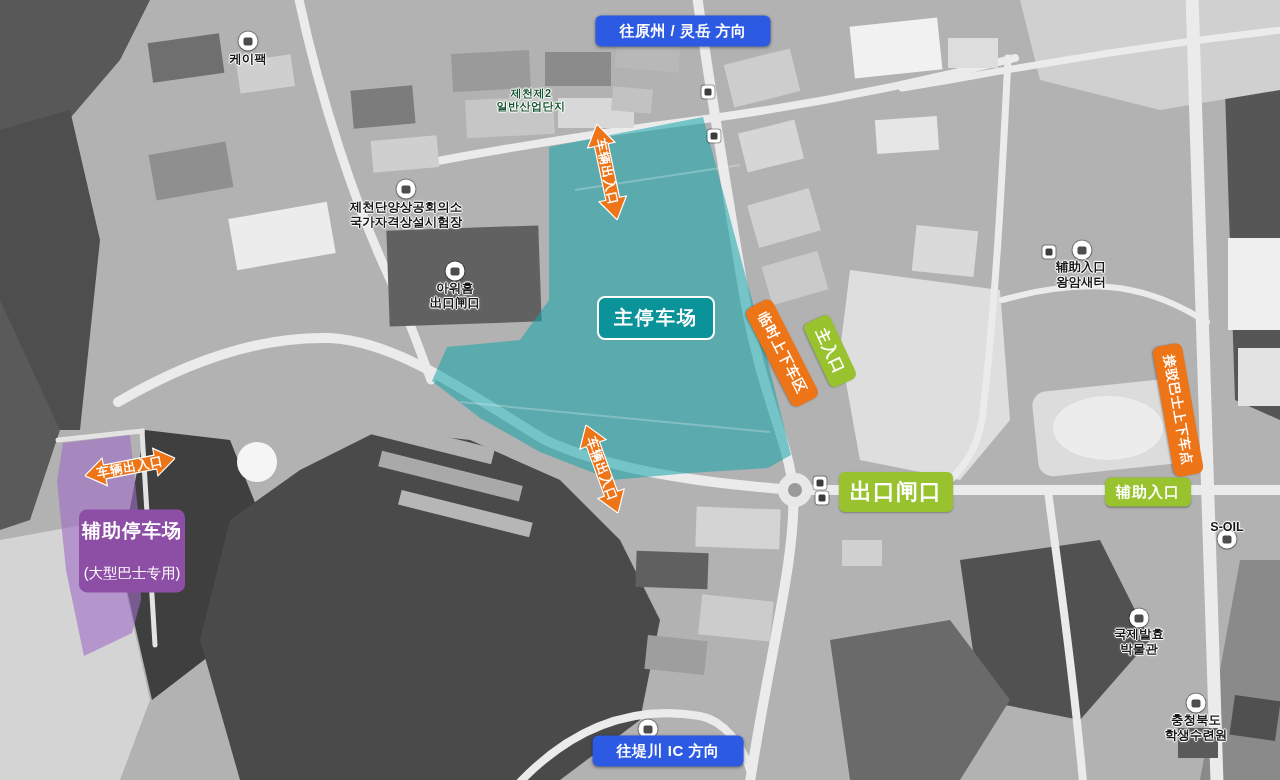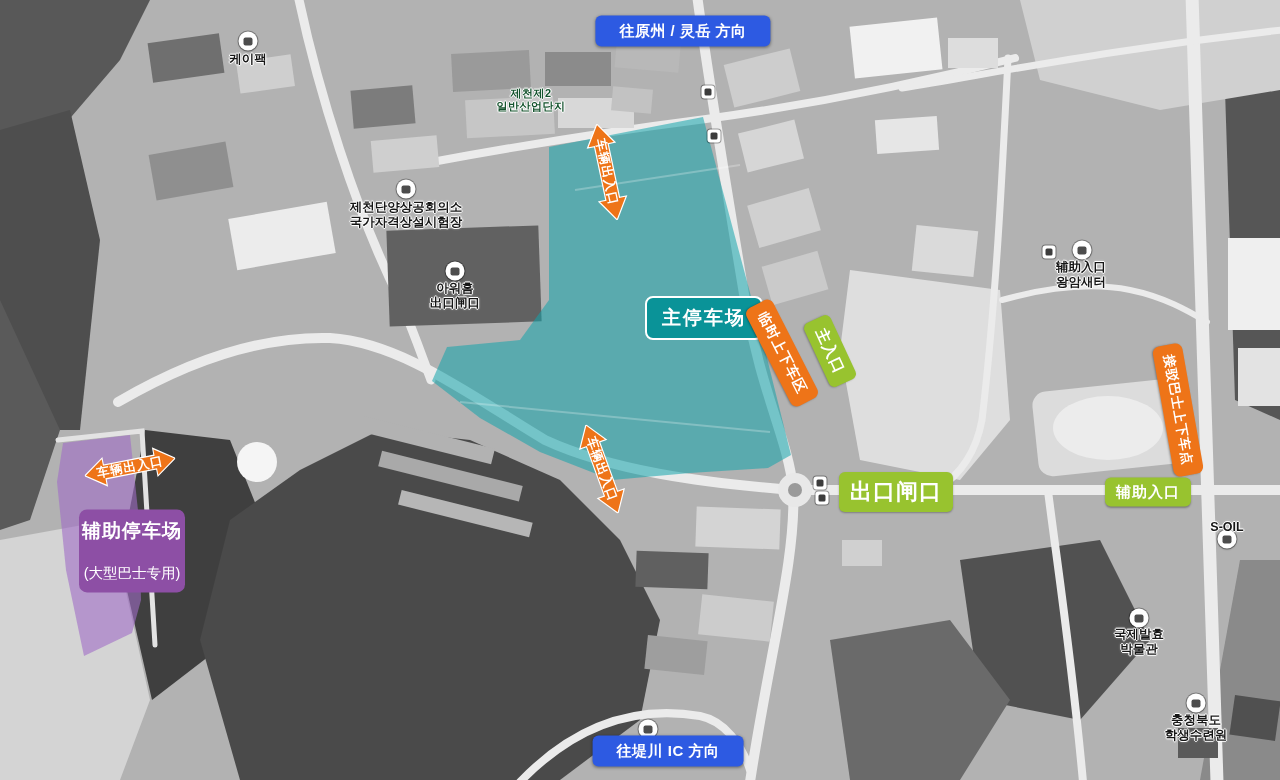--- a/index.html
+++ b/index.html
@@ -26,21 +26,21 @@
   }
   
   .olabel{
     background:var(--orange,#ee7418);color:#fff;font-weight:bold;
     padding:6px 10px;border-radius:7px;letter-spacing:1px;
     box-shadow:0 1px 2px rgba(0,0,0,.3);
   }
   
   .tlabel{
     background:var(--teal,#0a9398);color:#fff;font-weight:bold;font-size:19px;
-    padding:7px 15px;border-radius:8px;border:2px solid #fff;letter-spacing:2px;margin-left:48px;
+    padding:7px 15px;border-radius:8px;border:2px solid #fff;letter-spacing:2px;
   }
   
   .plabel{
     background:var(--purple,#8d4fa5);color:#fff;text-align:center;
     padding:9px 3px;border-radius:8px;line-height:1.35;
   }
   .plabel .l1{font-size:19px;font-weight:bold;letter-spacing:1px;}
   .plabel .l2{font-size:14.5px;margin-top:20px;}
 
   

